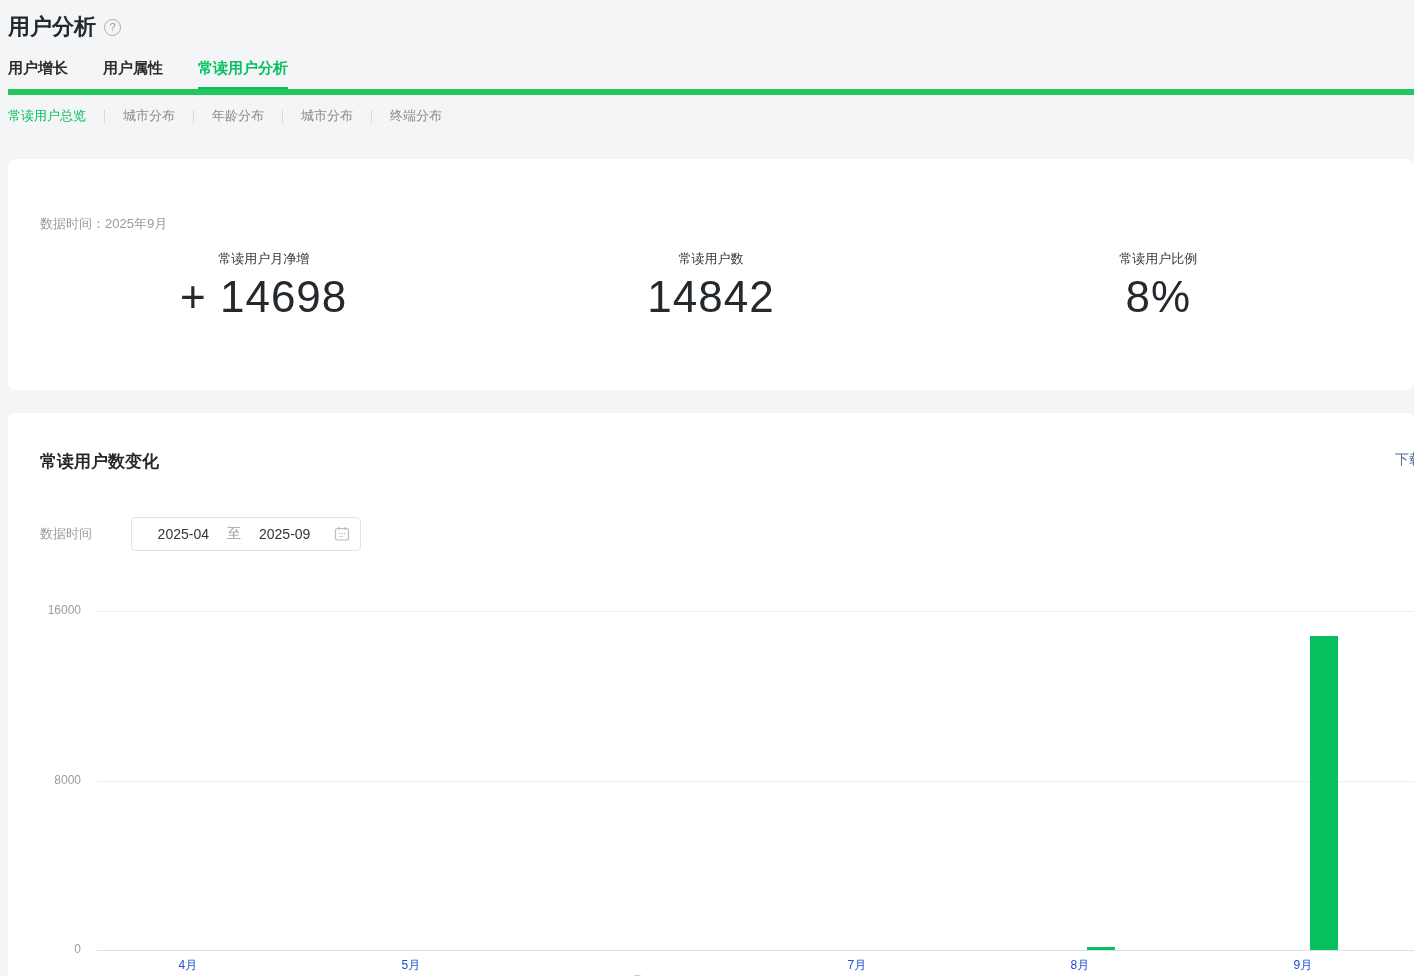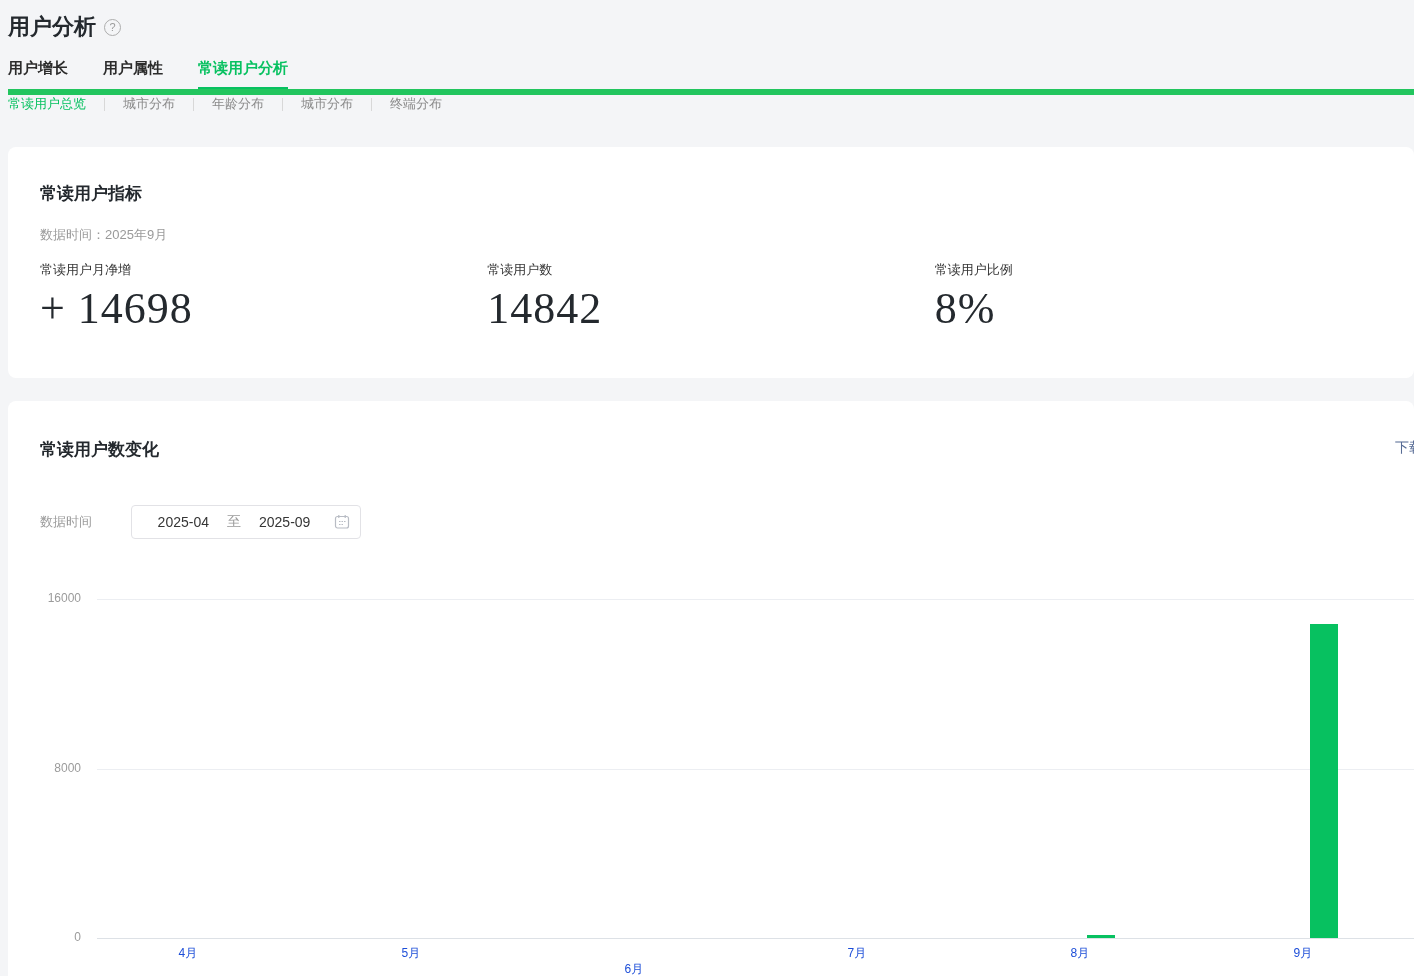--- a/index.html
+++ b/index.html
@@ -20,36 +20,36 @@
   }
   .tabs-row {
     margin-top:17px; border-bottom:6px solid #22c55e;
     display:flex; gap:35px; padding-left:0;
   }
   .tab {
     font-size:15px; font-weight:bold; color:#2c2c2c;
     padding-bottom:9px; cursor:pointer; border-bottom:2px solid transparent;
   }
   .tab.active { color:#07c160; border-bottom-color:#07c160;text-align:center; }
-  .subtabs-row { display:flex; align-items:center; margin-top:0; height:18px; }
+  .subtabs-row { display:flex; align-items:center; margin-top:12px; height:18px; }
   .subtab { font-size:13px; color:#8a8a8a; cursor:pointer; }
   .subtab.active { color:#07c160; }
   .subtab-divider { width:1px; height:13px; background:#d8d8d8; margin:0 18px; }
   
   .card {
     background:#ffffff; border-radius:8px;
     margin-left:8px; width:calc(100% - 8px);
     overflow:hidden; position:relative;
   }
   .card-title { font-size:17px; font-weight:bold; color:#24292e; }
   
   .metrics-card { margin-top:34px; height:231px; padding:35px 32px 0 32px; }
   .data-time { margin-top:21px; font-size:13px; color:#9a9a9a; }
   .metrics-row { display:flex; margin-top:17px; }
-  .metric { flex:1; text-align:left;font-family:Liberation Serif, serif; }
+  .metric { flex:1; text-align:center; }
   .metric-label { font-size:13px; color:#353535; }
   .metric-value { margin-top:4px; font-size:44px; font-weight:400; color:#24292e; letter-spacing:1px; }
   
   .chart-card { margin-top:23px; height:600px; padding:37px 0 0 0; }
   .chart-card-head { padding:0 32px; }
   .download-link {
     position:absolute; left:1387px; top:38px;
     font-size:14px; color:#576b95; cursor:pointer; white-space:nowrap;
   }
   .date-row { display:flex; align-items:center; margin-top:44px; padding:0 32px; }
@@ -100,21 +100,20 @@
     <span class="subtab-divider"></span>
     <span class="subtab">年龄分布</span>
     <span class="subtab-divider"></span>
     <span class="subtab">城市分布</span>
     <span class="subtab-divider"></span>
     <span class="subtab">终端分布</span>
   </div>
 </div>
 
 <div class="card metrics-card">
-  <div class="card-title">常读用户指标</div>
   <div class="data-time">数据时间：2025年9月</div>
   <div class="metrics-row">
     <div class="metric">
       <div class="metric-label">常读用户月净增</div>
       <div class="metric-value">+ 14698</div>
     </div>
     <div class="metric">
       <div class="metric-label">常读用户数</div>
       <div class="metric-value">14842</div>
     </div>

